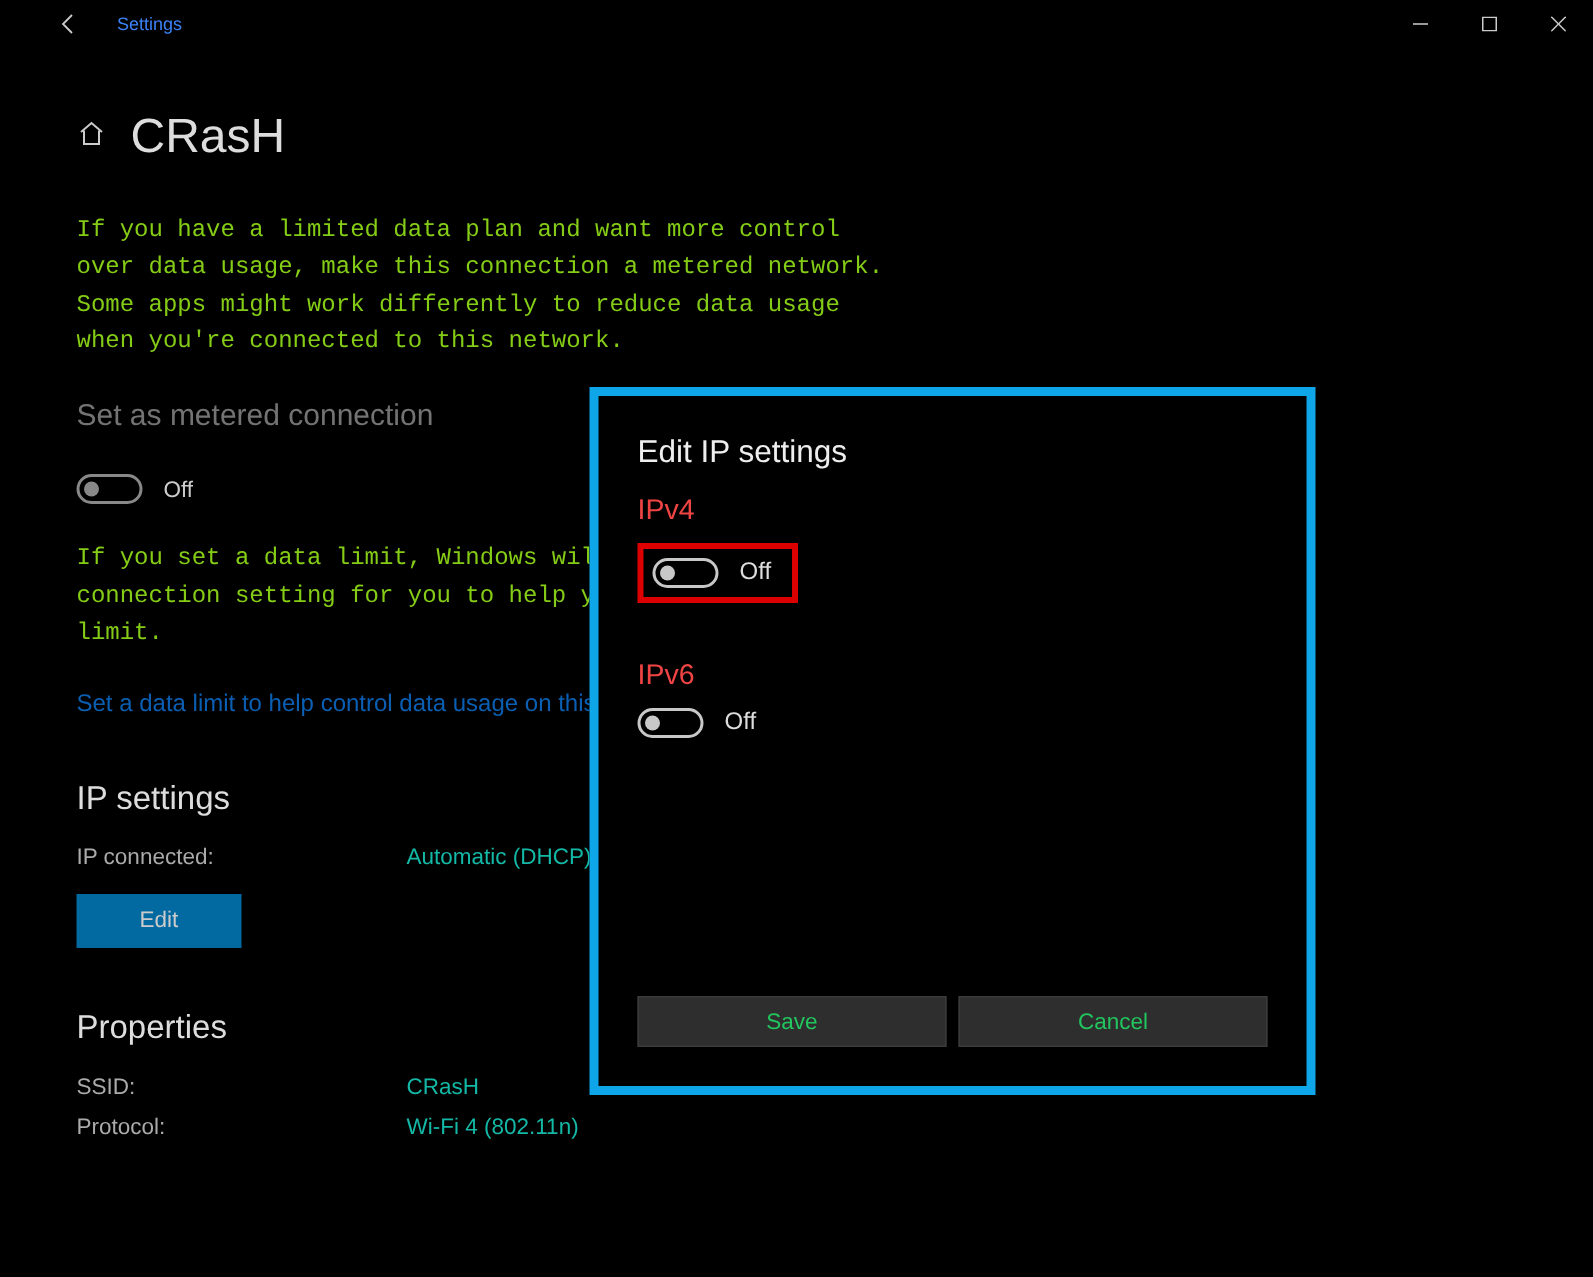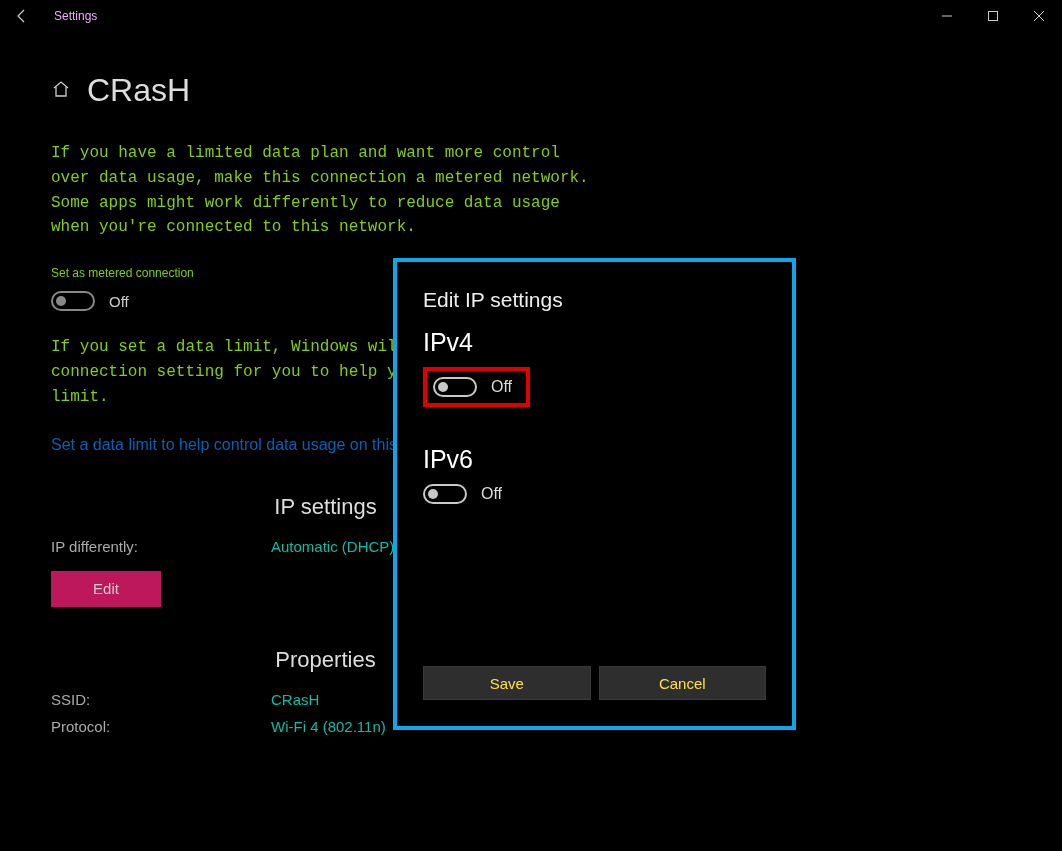--- a/index.html
+++ b/index.html
@@ -10,22 +10,22 @@
     color: #ccc;
     font-family: "Segoe UI", sans-serif;
     font-size: 15px;
     position: relative;
     overflow: hidden;
   }
   .titlebar {
     height: 32px;
     display: flex;
     align-items: center;
-    padding-left: 2px;
-    color: #f0abfc;
+    padding-left: 26px;
+    color: #3b82f6;
     font-size: 12px;
   }
   .titlebar .back {
     width: 40px;
     height: 32px;
     display:flex; align-items:center; justify-content:center;
     cursor:pointer;
   }
   .titlebar .title { margin-left: 12px; }
   .winctrls {
@@ -42,77 +42,77 @@
   .winbtn svg { stroke:#ccc; fill:none; }
   .content {
     padding: 40px 0 0 51px;
     width: 600px;
     color:#ccc;
   }
   .page-title-row { display:flex; align-items:center; gap:16px; margin-bottom:32px;}
   .home-icon { color:#ddd; }
   .page-title { font-size: 32px; font-weight: 400; color:#ddd; }
   .desc { font-size: 16px; line-height: 1.55; color:#84cc16; margin-bottom: 26px; max-width:560px;font-family:Liberation Mono, monospace;}
-  .setting-label { font-size: 12px; color:#84cc16; margin-bottom: 11px;}
+  .setting-label { font-size: 20px; color:#737373; margin-bottom: 27px;}
   .toggle-row { display:flex; align-items:center; gap:14px; margin-bottom: 24px;}
   .toggle {
     width: 44px; height: 20px;
     border: 2px solid #888;
     border-radius: 12px;
     position: relative;
     cursor: pointer;
     background: #000;
   }
   .toggle .knob {
     width: 10px; height: 10px;
     background: #888;
     border-radius: 50%;
     position: absolute;
     top: 3px; left: 3px;
   }
   .toggle-label { font-size: 15px; color:#ccc; }
   .link { color:#0a5fb3; cursor:pointer; font-size:16px;}
-  .section-heading { font-size: 22px; color:#ddd; margin-top: 40px; margin-bottom: 18px; font-weight:400;text-align:center;}
+  .section-heading { font-size: 22px; color:#ddd; margin-top: 40px; margin-bottom: 18px; font-weight:400;}
   .kv-row { display:flex; margin-bottom: 10px; font-size:15px; color:#aaa;}
   .kv-row .k { width: 220px; }
   .kv-row .v { color:#14b8a6; }
   .edit-btn {
     width: 110px; height: 36px;
-    background: #be185d;
+    background: #0369a1;
     border: none;
     color:#ccc;
     font-size: 15px;
     margin-top: 6px;
     cursor: pointer;
   }
   
   .dialog {
     position: absolute;
     top: 258px;
     left: 393px;
-    width: 403px;
+    width: 484px;
     height: 472px;
     background: #000;
-    border: 4px solid #0ea5e9;
+    border: 6px solid #0ea5e9;
     padding: 26px 26px 18px 26px;
     z-index: 10;
   }
   .dialog-title { font-size: 21px; color:#eee; margin-bottom: 16px; font-weight:400;}
   .dropdown {
     width: 396px;
     height: 38px;
     border: 2px solid #666;
     display:flex; align-items:center; justify-content:space-between;
     padding: 0 12px;
     color:#ddd;
     font-size: 15px;
     cursor:pointer;
     margin-bottom: 32px;
   }
-  .dialog .proto-label { font-size: 25px; color:#ffffff; margin-bottom:10px;}
+  .dialog .proto-label { font-size: 19px; color:#ef4444; margin-bottom:10px;}
   .highlight-box {
     border: 4px solid #d00;
     padding: 6px 14px 6px 6px;
     display:inline-flex; align-items:center; gap:14px;
     margin-bottom: 38px;
   }
   .dialog-toggle {
     width: 44px; height: 20px;
     border: 2px solid #c8c8c8;
     border-radius: 12px;
@@ -126,21 +126,21 @@
     position: absolute;
     top: 3px; left: 3px;
   }
   .dialog-toggle-label { font-size: 16px; color:#ddd;}
   .dialog .ipv6-row { display:flex; align-items:center; gap:14px; margin-bottom: 56px;}
   .dialog-buttons { display:flex; gap:8px; position:absolute; bottom:26px; left:26px; right:26px;}
   .dlg-btn {
     flex:1; height:34px;
     background:#2e2e2e;
     border:1px solid #3a3a3a;
-    color:#fde047;
+    color:#22c55e;
     font-size:15px;
     cursor:pointer;
   }
 </style>
 </head>
 <body>
 
 <div class="titlebar">
   <div class="back">
     <svg width="16" height="16" viewBox="0 0 16 16">
@@ -187,21 +187,21 @@
         <div class="knob"></div>
       </div>
     <span class="toggle-label">Off</span>
   </div>
 
   <p class="desc">If you set a data limit, Windows will set the metered connection setting for you to help you stay under your limit.</p>
   <div class="link">Set a data limit to help control data usage on this network</div>
 
   <div class="section-heading">IP settings</div>
   <div class="kv-row">
-    <span class="k">IP differently:</span>
+    <span class="k">IP connected:</span>
     <span class="v">Automatic (DHCP)</span>
   </div>
   <button class="edit-btn">Edit</button>
 
   <div class="section-heading">Properties</div>
   <div class="kv-row">
     <span class="k">SSID:</span>
     <span class="v">CRasH</span>
   </div>
   <div class="kv-row">

